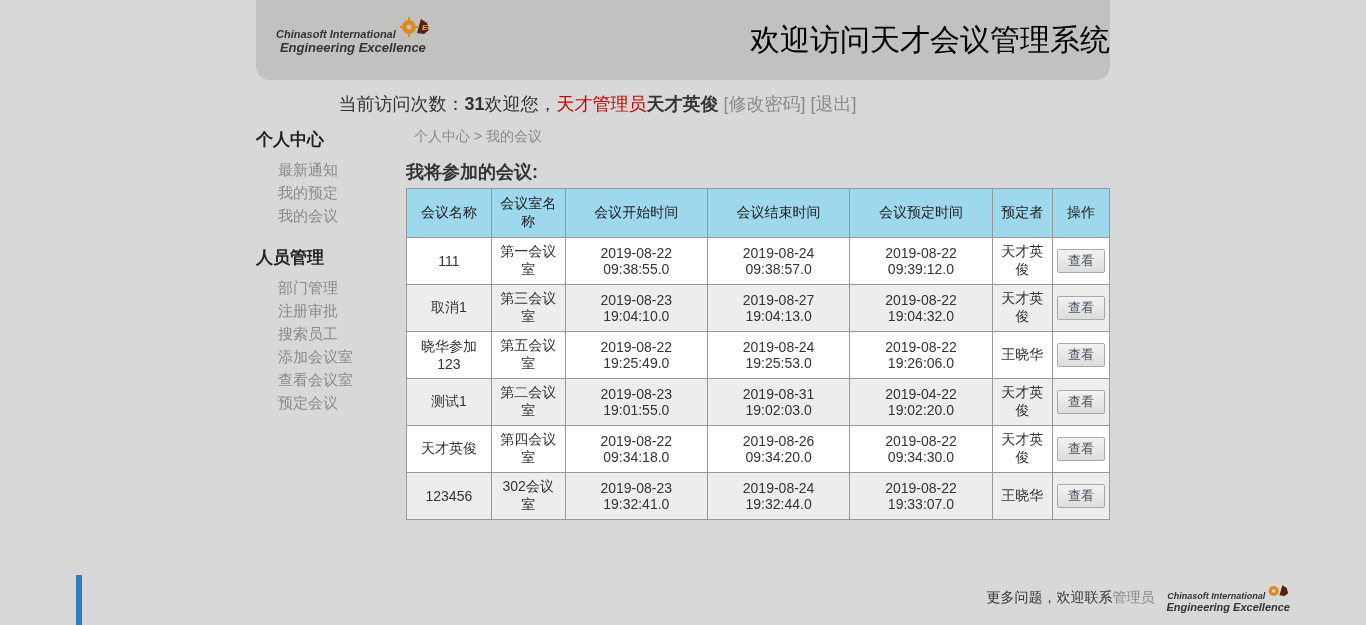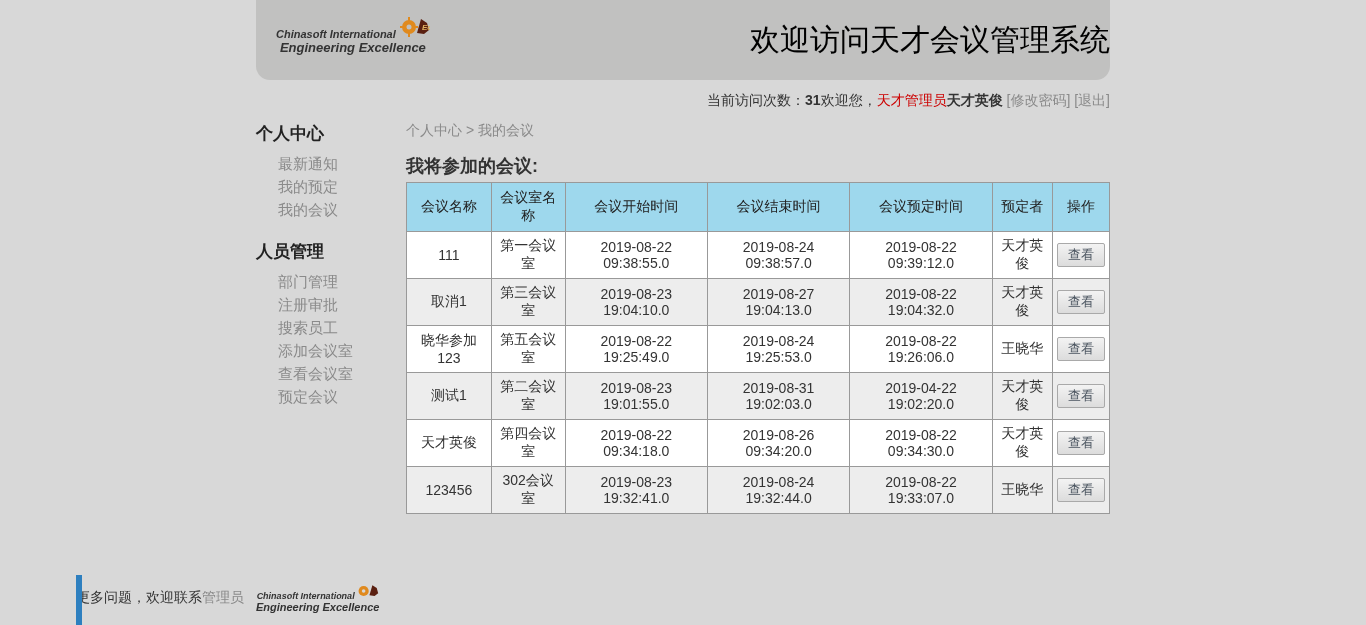--- a/index.html
+++ b/index.html
@@ -3,39 +3,39 @@
 <meta charset="utf-8">
 <style>
   html,body{margin:0;padding:0;font-family:"Microsoft YaHei",Arial,sans-serif;background:#d8d8d8;font-size:14px;color:#333}
   .page{width:1214px;min-height:625px;margin:0 auto;position:relative}
   .header{margin:0 180px;background:#c1c1c0;border-radius:0 0 14px 14px;height:80px;position:relative}
   .logo{position:absolute;left:20px;top:16px;display:flex;flex-direction:column;align-items:center;font-size:11px;font-style:italic;color:#333}
   .logo-top{display:flex;align-items:flex-end;font-weight:bold}
   .gear{display:inline-block;margin-left:4px}
   .logo-bottom{font-size:13px;font-weight:bold}
   .title{position:absolute;left:0;right:0;top:20px;text-align:right;font-size:30px;font-weight:400;color:#000}
-  .infobar{margin:12px 180px 6px 9px;text-align:right;font-size:14px;color:#333}
+  .infobar{margin:12px 180px 6px 9px;text-align:center;font-size:18px;color:#333}
   .infobar b{font-weight:bold}
   .infobar .red{color:#c00}
   .infobar .grey{color:#8a8a8a}
   .body{display:flex;margin:0 180px}
   .sidebar{width:150px;padding-left:0;margin-right:0}
   .sidebar h3{font-size:17px;font-weight:bold;margin:18px 0 8px 0;color:#222}
   .sidebar h3:first-child{margin-top:6px}
   .sidebar .item{color:#8a8a8a;font-size:15px;padding:2px 0 2px 22px;cursor:pointer}
   .main{flex:1;padding-left:0}
-  .breadcrumb{color:#8a8a8a;font-size:14px;margin:6px 0 14px 0}
+  .breadcrumb{color:#8a8a8a;font-size:14px;margin:6px 0 14px 8px}
   .section-title{font-size:18px;font-weight:bold;margin:0 0 4px 0}
   table.data{width:100%;border-collapse:collapse;border:1px solid #999}
   table.data th{background:#9ed8ed;border:1px solid #999;padding:6px 4px;font-size:14px;font-weight:normal;color:#222}
   table.data td{border:1px solid #999;text-align:center;padding:5px 4px;font-size:14px;background:#fff}
   table.data tr:nth-child(even) td{background:#ededed}
   table.data td.ops{white-space:nowrap}
   .btn{display:inline-block;background:linear-gradient(#f3f3f3,#dcdcdc);border:1px solid #a9a9a9;color:#4b5560;font-size:13px;padding:2px 10px;border-radius:2px;cursor:pointer}
-  .footer{position:absolute;left:0;right:0;bottom:6px;text-align:left;padding:6px 0;font-size:14px;color:#333}
+  .footer{position:absolute;left:0;right:0;bottom:6px;text-align:right;padding:6px 0;font-size:14px;color:#333}
   .footer .link{color:#8a8a8a}
   .footer-logo{display:inline-block;vertical-align:middle;margin-left:8px;font-size:11px;font-style:italic}
   .foot-stripe{position:absolute;left:0;bottom:0;width:6px;height:50px;background:#2d7fbf}
 </style>
 </head>
 <body>
 
 <div class="page">
 
   <div class="header">

